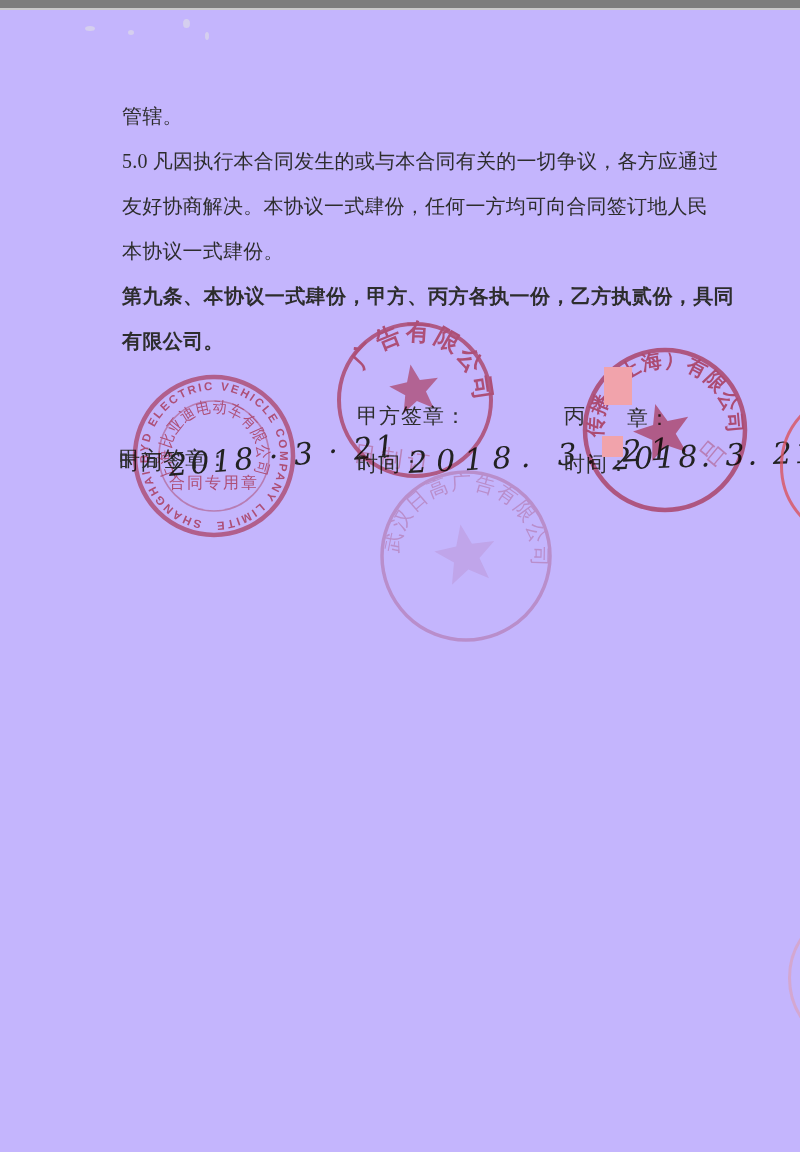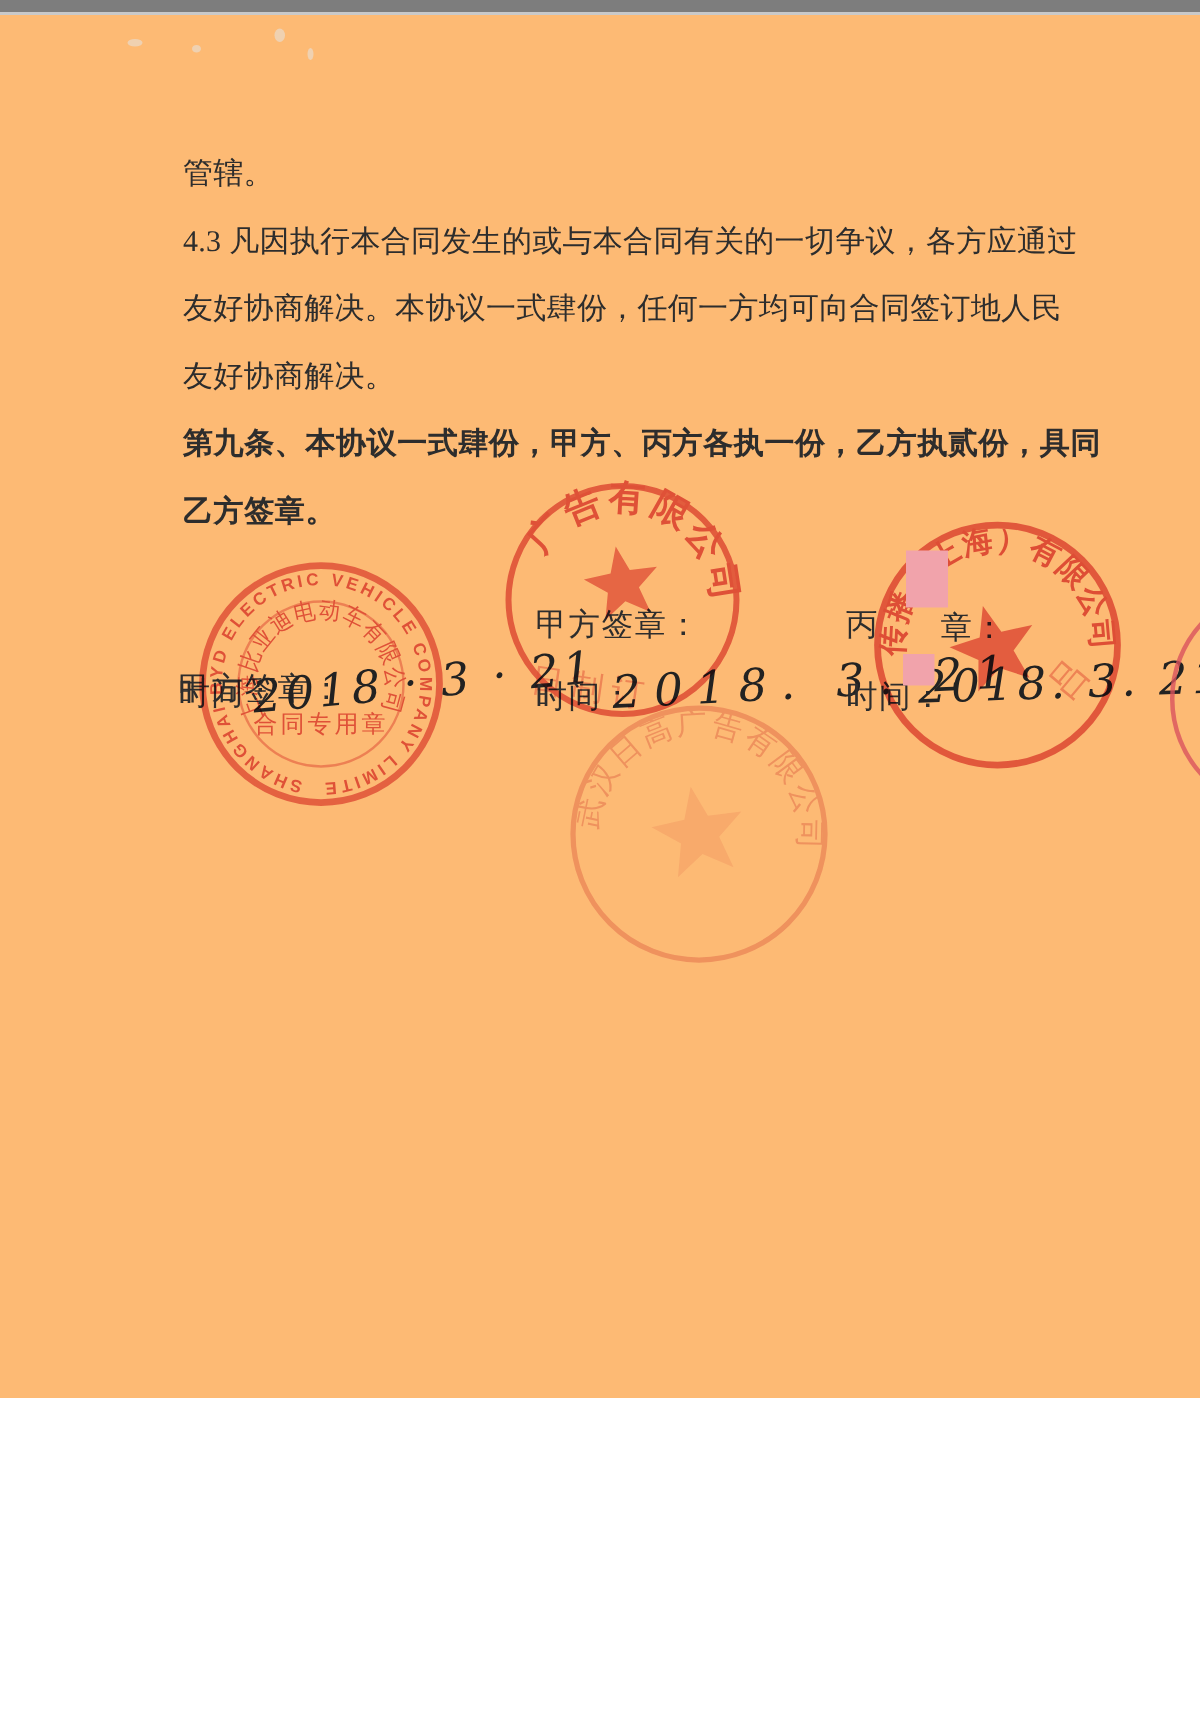--- a/index.html
+++ b/index.html
@@ -1,18 +1,18 @@
 <!DOCTYPE html>
 <html><head>
 <meta charset="utf-8">
 <style>
   html,body{margin:0;padding:0;}
   #page{
-    position:relative;width:800px;height:932px;overflow:hidden;
-    background:#fdba74;font-family:"Liberation Serif",serif;
+    position:relative;width:800px;height:1152px;overflow:hidden;
+    background:#c4b5fd;font-family:"Liberation Serif",serif;
   }
   .scan-top-bar{position:absolute;left:0;top:0;width:800px;height:8px;background:#7d7d7d;border-bottom:2px solid #c9c9c9;}
   .smudge{position:absolute;background:#e3e3e3;border-radius:50%;opacity:.55;}
 
   
   .body-text{position:absolute;left:122px;top:94px;width:605px;color:#2d2d2d;}
   .tline{font-size:20px;line-height:45px;white-space:nowrap;letter-spacing:.2px;}
   .tline.bold{font-weight:700;letter-spacing:.4px;}
 
   
@@ -44,25 +44,25 @@
 
   <div class="scan-top-bar"></div>
 
   <div class="smudge" style="left:85px;top:26px;width:10px;height:5px;"></div>
   <div class="smudge" style="left:128px;top:30px;width:6px;height:5px;"></div>
   <div class="smudge" style="left:183px;top:19px;width:7px;height:9px;"></div>
   <div class="smudge" style="left:205px;top:32px;width:4px;height:8px;"></div>
 
   <div class="body-text">
     <div class="tline">管辖。</div>
-    <div class="tline">4.3 凡因执行本合同发生的或与本合同有关的一切争议，各方应通过</div>
+    <div class="tline">5.0 凡因执行本合同发生的或与本合同有关的一切争议，各方应通过</div>
     <div class="tline">友好协商解决。本协议一式肆份，任何一方均可向合同签订地人民</div>
-    <div class="tline">友好协商解决。</div>
+    <div class="tline">本协议一式肆份。</div>
     <div class="tline bold">第九条、本协议一式肆份，甲方、丙方各执一份，乙方执贰份，具同</div>
-    <div class="tline bold">乙方签章。</div>
+    <div class="tline bold">有限公司。</div>
   </div>
 
   <div class="sig-label" style="left:119px;top:402px;margin-top:43px;">甲方签章：</div>
   <div class="sig-label" style="left:119px;top:448px;">时间：</div>
   <div class="hw" style="position:absolute;left:168px;top:438px;transform:rotate(-5deg);letter-spacing:3px;">2018 · 3 · 21</div>
 
   <div class="sig-label" style="left:357px;top:402px;">甲方签章：</div>
   <div class="sig-label" style="left:357px;top:450px;">时间：</div>
   <div class="hw" style="position:absolute;left:408px;top:438px;transform:rotate(-3deg);letter-spacing:9px;">2018. 3. 21</div>
 

